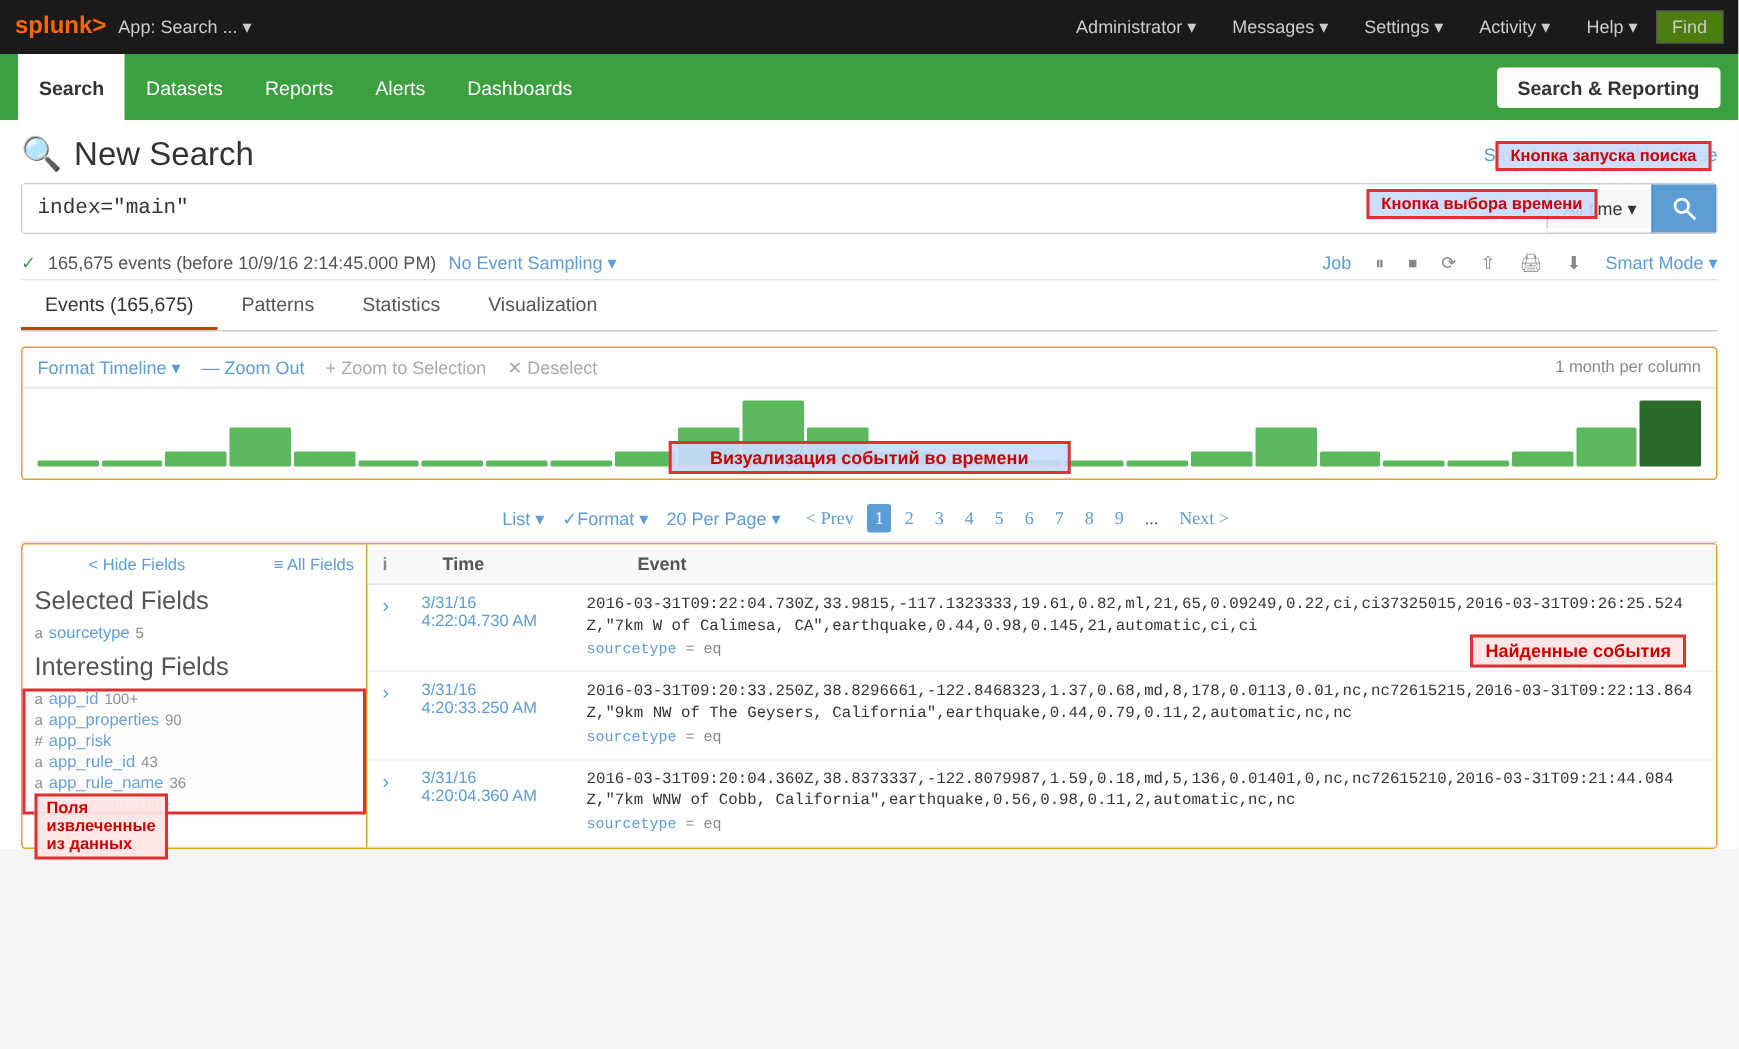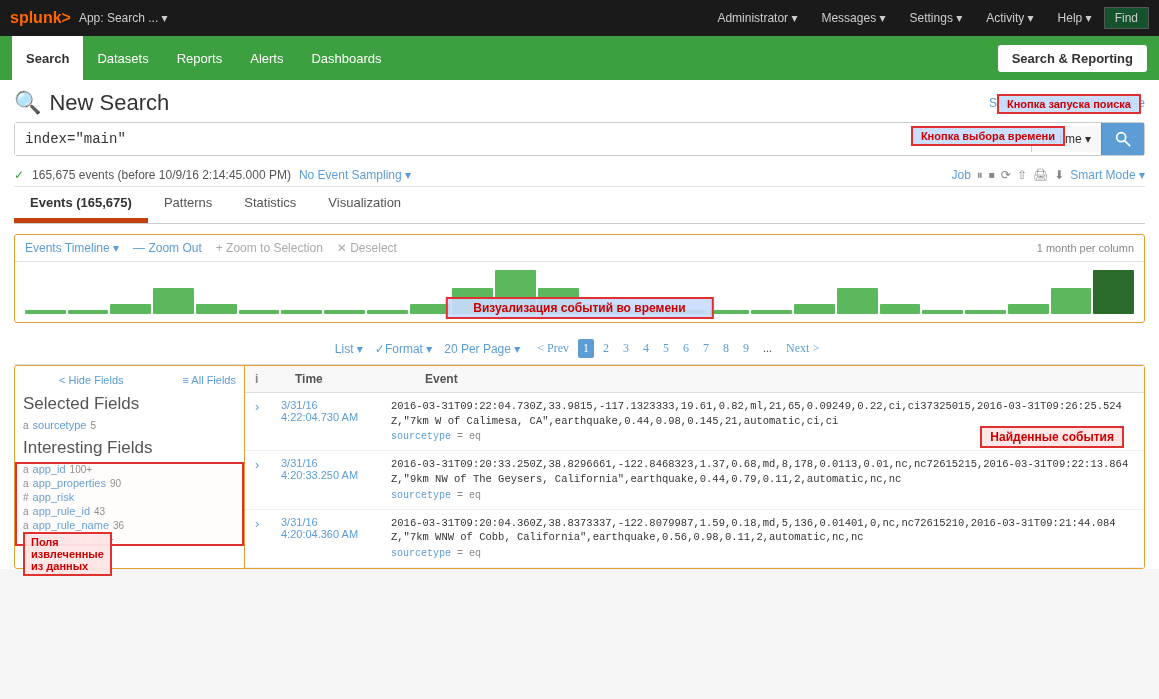--- a/index.html
+++ b/index.html
@@ -35,21 +35,21 @@
       color: #ccc;
       font-size: 12px;
       padding: 0 12px;
       cursor: pointer;
       white-space: nowrap;
       display: flex;
       align-items: center;
       gap: 3px;
     }
     .find-btn {
-      background: #14532d;
+      background: #4d7c0f;
       color: #ccc;
       border: 1px solid #555;
       padding: 3px 10px;
       font-size: 12px;
       cursor: pointer;
     }
 
     
     .second-nav {
       background: #3c9f40;
@@ -174,43 +174,43 @@
     .status-left {
       display: flex;
       align-items: center;
       gap: 8px;
     }
     .status-check { color: #3c9f40; font-size: 12px; }
     .no-event-link { color: #5c9dd5; cursor: pointer; }
     .status-right {
       display: flex;
       align-items: center;
-      gap: 6px;
+      gap: 16px;
       color: #555;
     }
     .status-right-item { cursor: pointer; color: #5c9dd5; font-size: 12px; }
     .smart-mode { color: #5c9dd5; cursor: pointer; font-size: 12px; }
 
     
     .tabs-row {
       display: flex;
       border-bottom: 1px solid #ccc;
       background: #fff;
     }
     .tab {
       padding: 8px 16px;
       cursor: pointer;
       color: #555;
       font-size: 13px;
       border-bottom: 2px solid transparent;
     }
     .tab.active {
       color: #333;
-      border-bottom: 5px solid #c2410c;
-      font-weight: bold;
+      border-bottom: 2px solid #c2410c;
+      font-weight: normal;
       text-align: right;
     }
 
     
     .timeline-area {
       border: 1px solid #e0a030;
       border-radius: 3px;
       margin: 10px 0;
       padding: 0;
       background: #fff;
@@ -450,21 +450,21 @@
     <div class="tab active">Events (165,675)</div>
     <div class="tab">Patterns</div>
     <div class="tab">Statistics</div>
     <div class="tab">Visualization</div>
   </div>
 
   <div style="position:relative;">
     <div class="timeline-area">
       <div class="timeline-controls">
         <div class="timeline-controls-left">
-          <span class="timeline-ctrl-btn">Events Timeline ▾</span>
+          <span class="timeline-ctrl-btn">Format Timeline ▾</span>
           <span class="timeline-ctrl-btn">— Zoom Out</span>
           <span class="timeline-ctrl-btn disabled">+ Zoom to Selection</span>
           <span class="timeline-ctrl-btn disabled">✕ Deselect</span>
         </div>
         <span class="timeline-label">1 month per column</span>
       </div>
       <div class="timeline-chart" id="timeline-chart">
       <div class="timeline-bar" style="height: 4px;"></div>
           <div class="timeline-bar" style="height: 4px;"></div>
           <div class="timeline-bar" style="height: 10px;"></div>

